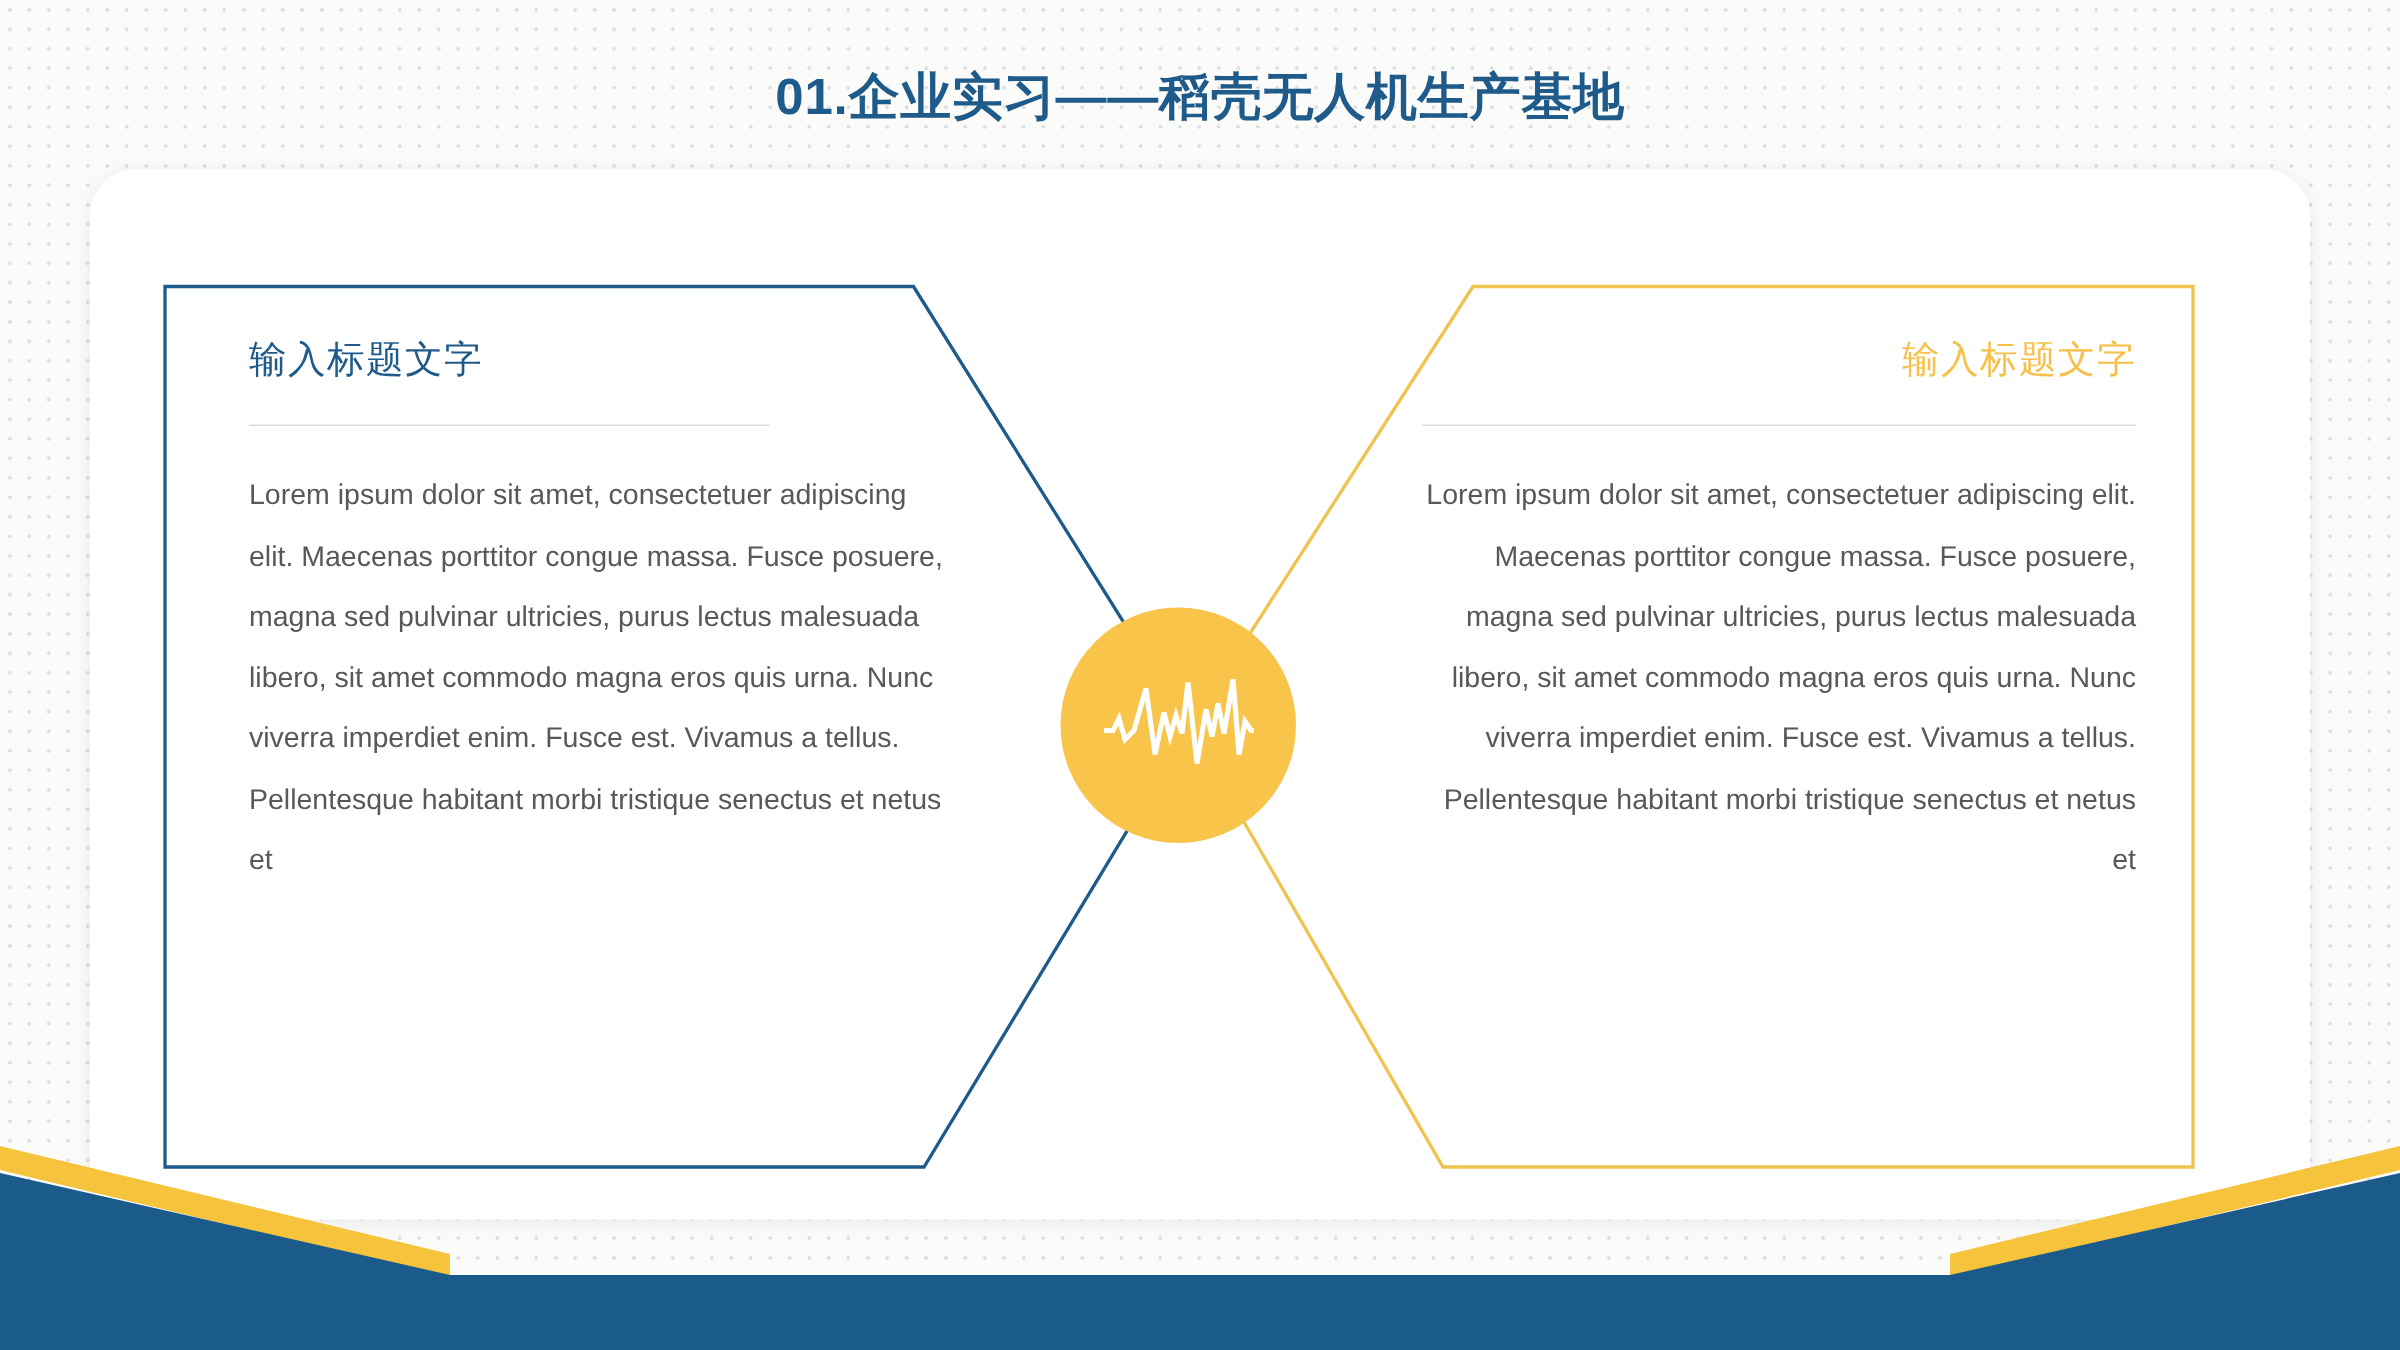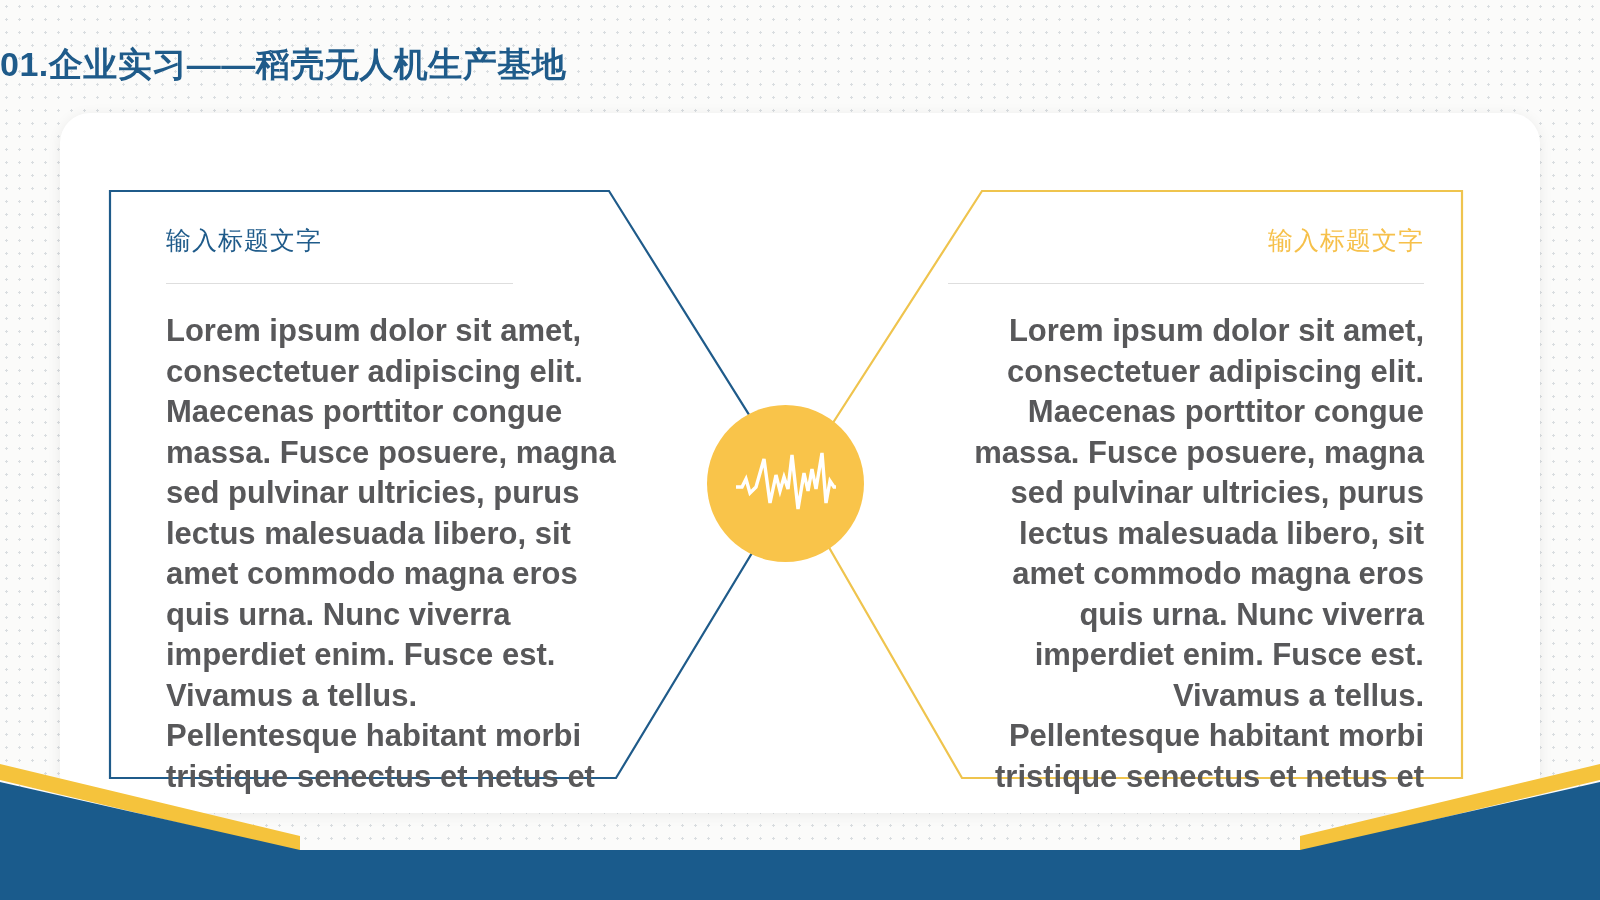--- a/index.html
+++ b/index.html
@@ -29,20 +29,21 @@
     left:0; right:0; bottom:0;
     height:160px;
     pointer-events:none;
   }
   .band svg { display:block; width:1600px; height:160px; }
 
   
   .slide-title {
     position:absolute;
     top:42px; left:0; width:1600px;
+    text-align:center;
     font-size:34px;
     font-weight:bold;
     letter-spacing:0.5px;
     color:#1f5b8a;
     white-space:nowrap;
   }
 
   
   .card {
     position:absolute;
@@ -82,24 +83,24 @@
     margin-top:28px;
     height:1px;
     background:#dedede;
     border:0;
   }
   .panel-left  .panel-divider { width:347px; }
   .panel-right .panel-divider { width:476px; margin-left:auto; }
 
   .panel-body {
     margin-top:27px;
-    font-size:31px;
+    font-size:19px;
     line-height:40.5px;
     color:#58585a;
-    font-weight:700;
+    font-weight:400;
     white-space:pre-line;
   }
   .panel-left  .panel-body { width:472px; }
   .panel-right .panel-body { width:476px; }
 
   
   .center-badge {
     position:absolute;
     left:707px; top:405px;
     width:157px; height:157px;

